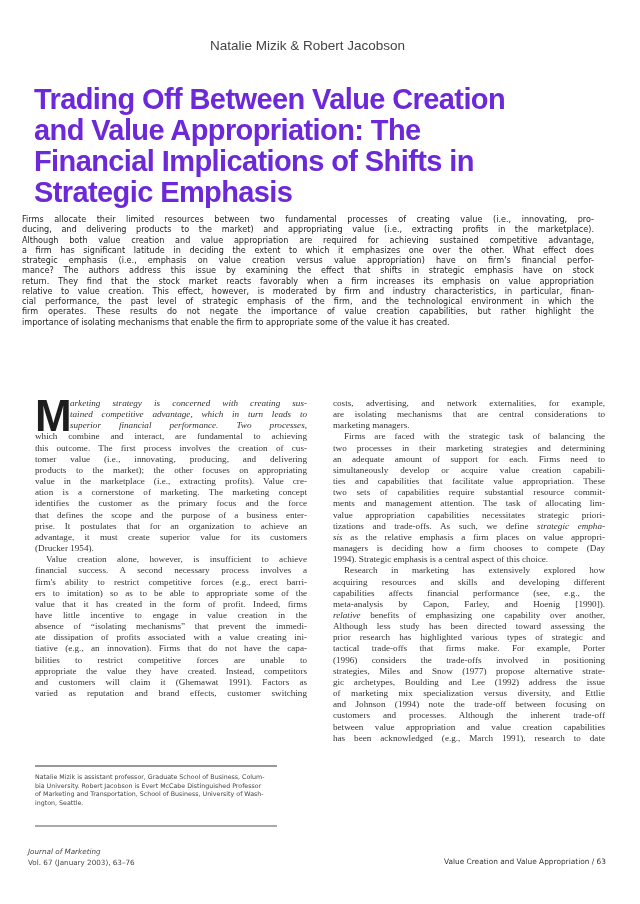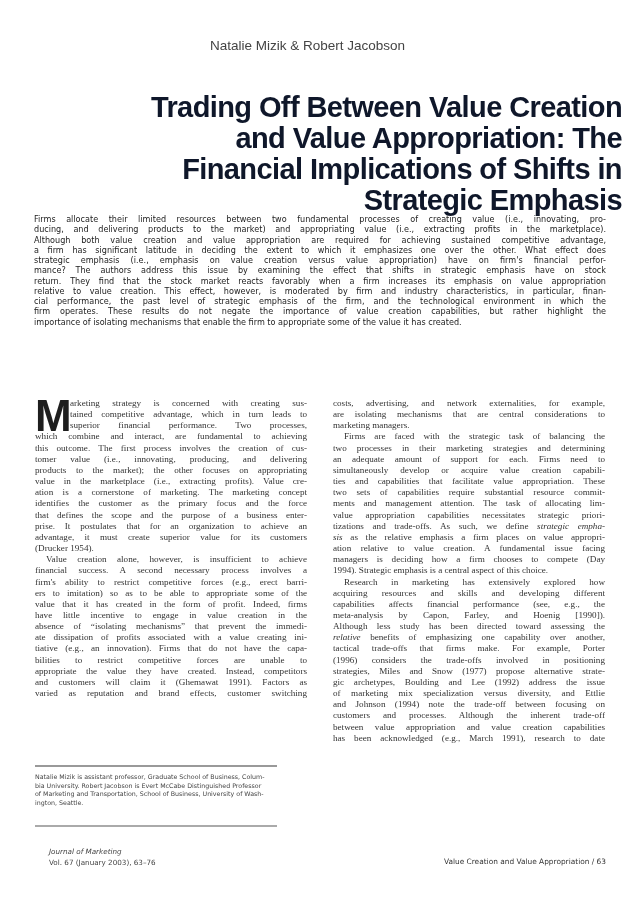--- a/index.html
+++ b/index.html
@@ -2,58 +2,58 @@
 <html><head>
 <meta charset="utf-8">
 <style>
   html, body { margin: 0; padding: 0; background: #ffffff; }
   body { width: 640px; height: 904px; position: relative; overflow: hidden; color: #2a2a2a; }
   .authors {
     position: absolute; top: 38px; left: 0; width: 615px; text-align: center;
     font-family: "Liberation Sans", sans-serif; font-size: 13.5px; color: #444;
   }
   .title {
-    position: absolute; top: 80px; left: 30px; width: 580px; text-align: right;
+    position: absolute; top: 80px; left: 30px; width: 580px; text-align: left;
     font-family: "Liberation Sans", sans-serif; font-weight: bold; font-size: 29px;
-    line-height: 31px; color: #0f172a; letter-spacing: -0.6px; margin: 12px;
+    line-height: 31px; color: #6d28d9; letter-spacing: -0.6px; margin: 4px;
   }
   .title span { display: block; }
   .abstract {
-    position: absolute; top: 214px; left: 34px; width: 572px;
+    position: absolute; top: 214px; left: 22px; width: 572px;
     font-family: "DejaVu Sans", sans-serif; font-size: 8.1px; line-height: 10.25px;
     text-align: justify; color: #222; margin: 0;
   }
   .abstract span { display: block; text-align-last: justify; white-space: nowrap; }
   .abstract span.last { text-align-last: left; }
   .col {
     position: absolute; top: 398px; width: 272px;
     font-family: "Liberation Serif", serif; font-size: 9.15px; line-height: 11.15px;
     color: #333;
   }
   .col-left { left: 35px; }
   .col-right { left: 333px; }
   .line { display: block; white-space: nowrap; text-align: justify; text-align-last: justify; }
   .line.end { text-align-last: left; }
   .line.indent { padding-left: 11px; }
   .dropcap-wrap { position: relative; }
   .dropcap {
     position: absolute; left: 0; top: 1px; font-family: "Liberation Sans", sans-serif;
     font-weight: bold; font-size: 44px; line-height: 34px; color: #1e1e1e;
   }
-  .dc-line { padding-left: 35px; }
+  .dc-line { padding-left: 35px; font-style: italic; }
   em { font-style: italic; }
   .footnote-rule-top { position: absolute; top: 765px; left: 35px; width: 242px; height: 2px; background: #999; }
   .footnote {
     position: absolute; top: 773px; left: 35px; width: 242px;
     font-family: "DejaVu Sans", sans-serif; font-size: 6.3px; line-height: 8.6px; color: #444;
   }
   .footnote span { display: block; white-space: nowrap; }
   .footnote-rule-bot { position: absolute; top: 825px; left: 35px; width: 242px; height: 1.5px; background: #aaa; }
   .journal {
-    position: absolute; top: 846px; left: 49px;
+    position: absolute; top: 846px; left: 28px;
     font-family: "DejaVu Sans", sans-serif; font-size: 7.2px; line-height: 11px; color: #444;
   }
   .journal .jname { font-style: italic; display: block; }
   .journal .jvol { display: block; }
   .running-foot {
     position: absolute; top: 857px; right: 34px;
     font-family: "DejaVu Sans", sans-serif; font-weight: normal; font-size: 7.4px; color: #333;
   }
 </style>
 </head>
@@ -127,31 +127,31 @@
     <span class="line indent">Firms are faced with the strategic task of balancing the</span>
     <span class="line">two processes in their marketing strategies and determining</span>
     <span class="line">an adequate amount of support for each. Firms need to</span>
     <span class="line">simultaneously develop or acquire value creation capabili-</span>
     <span class="line">ties and capabilities that facilitate value appropriation. These</span>
     <span class="line">two sets of capabilities require substantial resource commit-</span>
     <span class="line">ments and management attention. The task of allocating lim-</span>
     <span class="line">value appropriation capabilities necessitates strategic priori-</span>
     <span class="line"><span>tizations and trade-offs. As such, we define </span><em>strategic empha-</em></span>
     <span class="line"><em>sis</em><span> as the relative emphasis a firm places on value appropri-</span></span>
-    <span class="line">ation relative to value creation. A fundamental issue facing</span>
     <span class="line">managers is deciding how a firm chooses to compete (Day</span>
     <span class="line end">1994). Strategic emphasis is a central aspect of this choice.</span>
   </div>
   <div>
     <span class="line indent">Research in marketing has extensively explored how</span>
     <span class="line">acquiring resources and skills and developing different</span>
     <span class="line">capabilities affects financial performance (see, e.g., the</span>
     <span class="line">meta-analysis by Capon, Farley, and Hoenig [1990]).</span>
+    <span class="line"><em>relative</em><span> benefits of emphasizing one capability over another,</span></span>
     <span class="line">Although less study has been directed toward assessing the</span>
-    <span class="line"><em>relative</em><span> benefits of emphasizing one capability over another,</span></span>
+    <span class="line">prior research has highlighted various types of strategic and</span>
     <span class="line">tactical trade-offs that firms make. For example, Porter</span>
     <span class="line">(1996) considers the trade-offs involved in positioning</span>
     <span class="line">strategies, Miles and Snow (1977) propose alternative strate-</span>
     <span class="line">gic archetypes, Boulding and Lee (1992) address the issue</span>
     <span class="line">of marketing mix specialization versus diversity, and Ettlie</span>
     <span class="line">and Johnson (1994) note the trade-off between focusing on</span>
     <span class="line">customers and processes. Although the inherent trade-off</span>
     <span class="line">between value appropriation and value creation capabilities</span>
     <span class="line">has been acknowledged (e.g., March 1991), research to date</span>
   </div>

